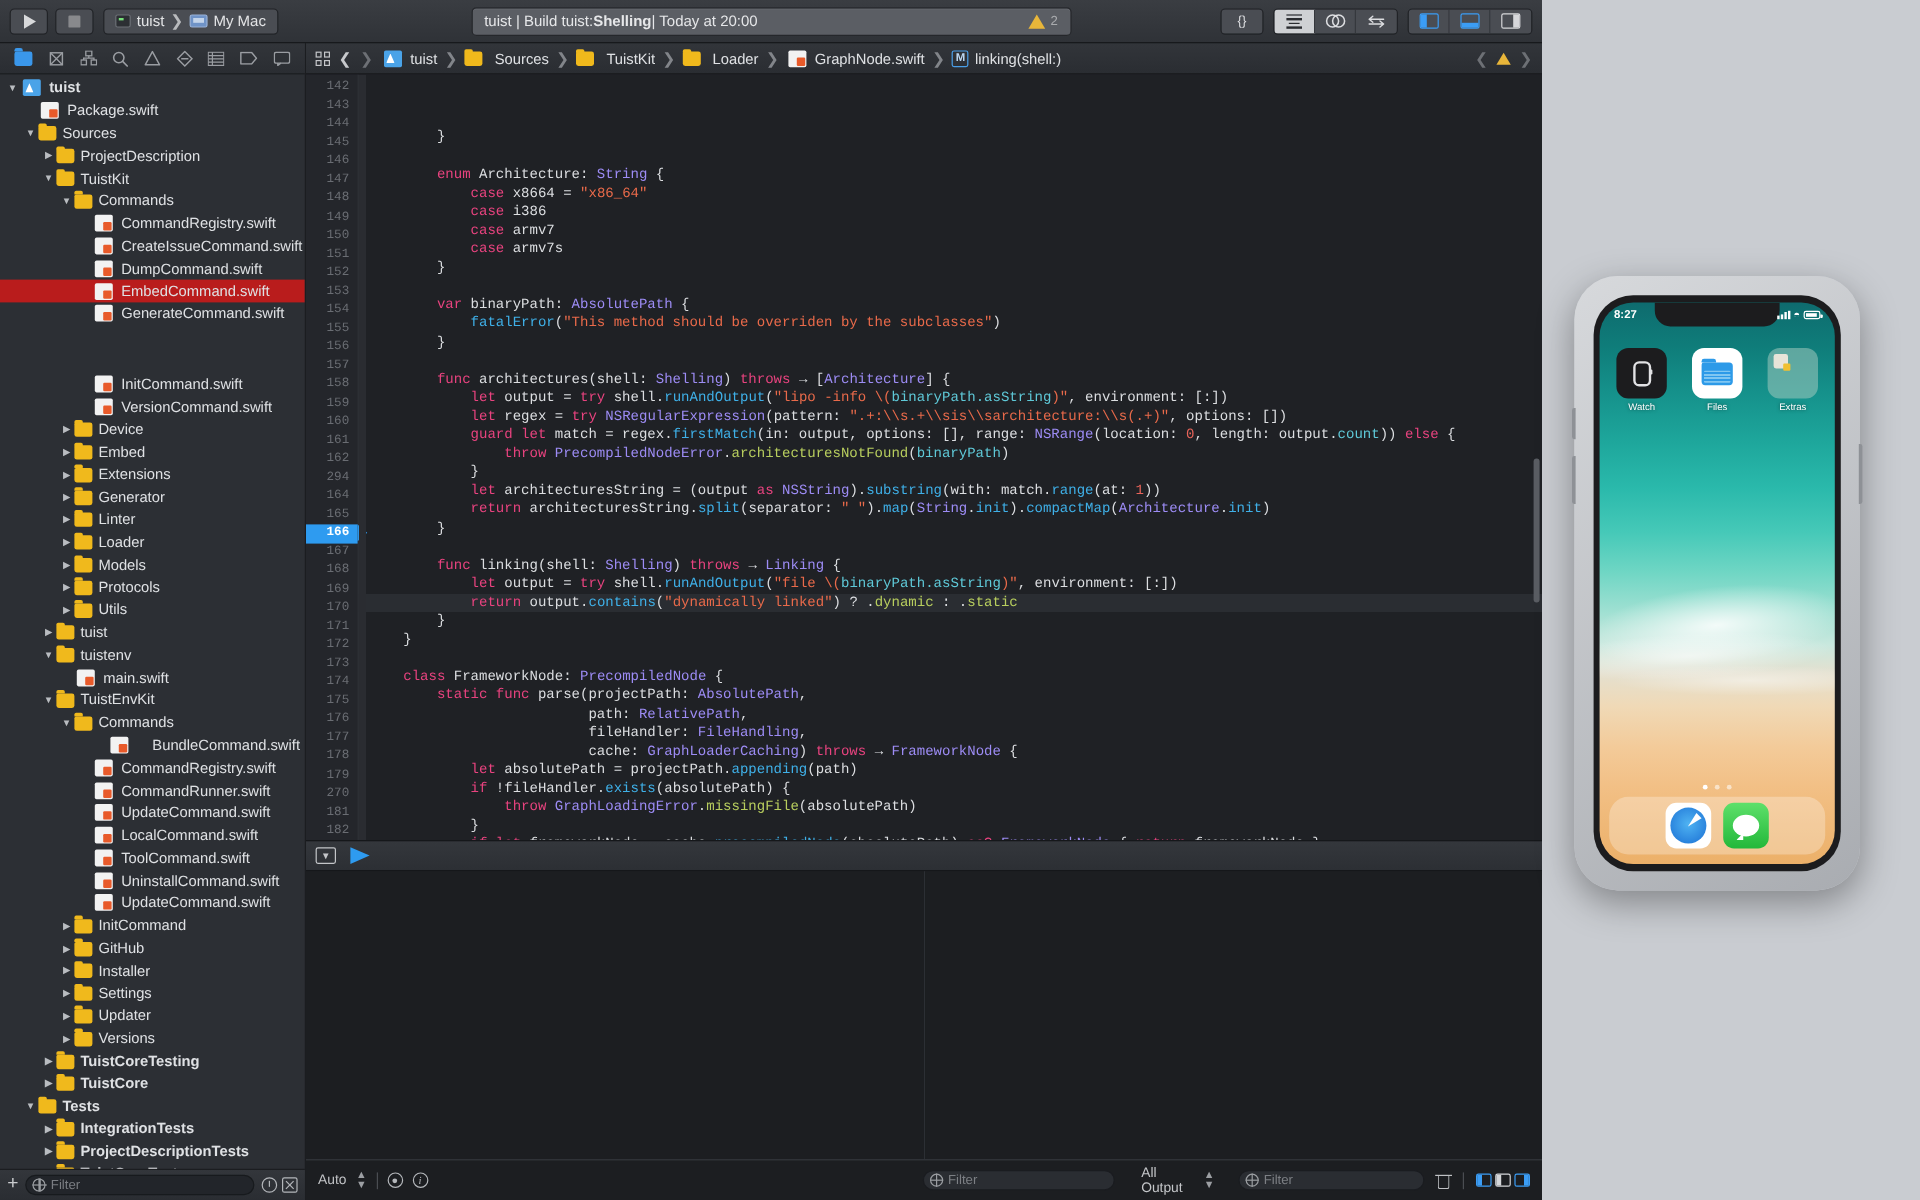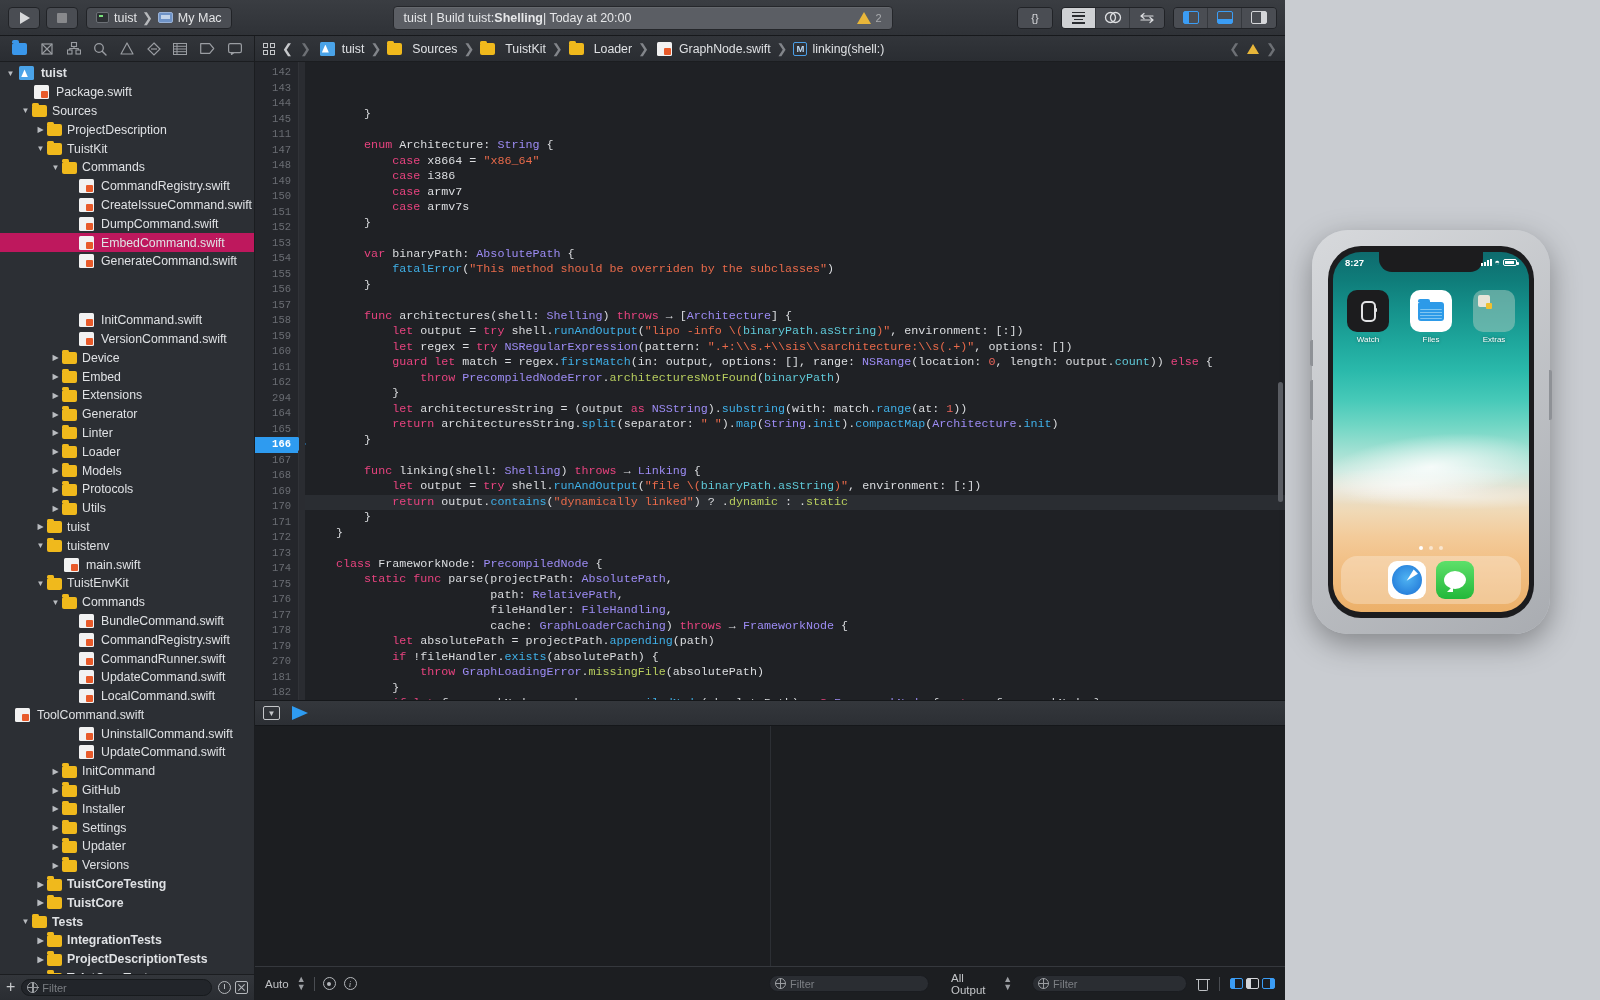--- a/index.html
+++ b/index.html
@@ -151,21 +151,21 @@
 
   .nav-tree {
     flex: 1; overflow: hidden; position: relative;
     padding-top: 2px;
   }
   .row {
     height: 18.8px; display: flex; align-items: center;
     font-size: 12.3px; color: #dfe1e4; white-space: nowrap;
     padding-right: 4px;
   }
-  .row.selected { background: #be185d; }
+  .row.selected { background: #b91c1c; }
   .row .tw {
     width: 13px; display: flex; align-items: center; justify-content: center;
     color: #b9bcc0; font-size: 8px; flex: 0 0 13px;
   }
   .row .tw.empty { visibility: hidden; }
   .ic { width: 15px; height: 15px; margin-right: 5px; flex: 0 0 15px; position: relative; }
   .ic.folder {
     background: #f0b91c; border-radius: 1.5px 2px 2px 2px;
     height: 12px; margin-top: 1px;
   }
@@ -356,21 +356,21 @@
   .mini-p { width:13px;height:11px;border:1.4px solid #3b9df5;border-radius:2px;position:relative;}
   .mini-p.l::before{content:"";position:absolute;left:0;top:0;bottom:0;width:4px;background:#3b9df5;}
   .mini-p.c { border-color:#d4d6d9; }
   .mini-p.c::before{content:"";position:absolute;left:0;top:0;bottom:0;width:4px;background:#d4d6d9;}
   .mini-p.r { border-color:#3b9df5; }
   .mini-p.r::before{content:"";position:absolute;right:0;top:0;bottom:0;width:4px;background:#3b9df5;}
 
   
   #sim {
     position: absolute; left: 1312px; top: 230px;
-    width: 238px; height: 404px;
+    width: 238px; height: 512px;
     border-radius: 36px;
     background: linear-gradient(145deg,#d7d9dc,#a9acb1);
     padding: 16px;
     box-shadow: 0 10px 30px rgba(0,0,0,.35);
   }
   .sim-inner {
     width: 100%; height: 100%; border-radius: 33px;
     background: #1c1c1e; padding: 6px 5px;
     position: relative;
   }
@@ -739,21 +739,21 @@
             <div class="row" style="padding-left: 34px;">
               <span class="tw">▼</span>
               <span class="ic folder"></span>
               <span>TuistEnvKit</span>
             </div>
             <div class="row" style="padding-left: 49px;">
               <span class="tw">▼</span>
               <span class="ic folder"></span>
               <span>Commands</span>
             </div>
-            <div class="row" style="padding-left: 64px;">
+            <div class="row" style="padding-left: 64px; justify-content: space-between;">
               <span class="tw empty">▶</span>
               <span class="ic swift"></span>
               <span>BundleCommand.swift</span>
             </div>
             <div class="row" style="padding-left: 64px;">
               <span class="tw empty">▶</span>
               <span class="ic swift"></span>
               <span>CommandRegistry.swift</span>
             </div>
             <div class="row" style="padding-left: 64px;">
@@ -764,21 +764,21 @@
             <div class="row" style="padding-left: 64px;">
               <span class="tw empty">▶</span>
               <span class="ic swift"></span>
               <span>UpdateCommand.swift</span>
             </div>
             <div class="row" style="padding-left: 64px;">
               <span class="tw empty">▶</span>
               <span class="ic swift"></span>
               <span>LocalCommand.swift</span>
             </div>
-            <div class="row" style="">
+            <div class="row" style="padding-left: 64px;">
               <span class="tw empty">▶</span>
               <span class="ic swift"></span>
               <span>ToolCommand.swift</span>
             </div>
             <div class="row" style="padding-left: 64px;">
               <span class="tw empty">▶</span>
               <span class="ic swift"></span>
               <span>UninstallCommand.swift</span>
             </div>
             <div class="row" style="padding-left: 64px;">
@@ -912,21 +912,21 @@
             <span class="jb-arrow dim">❯</span>
           </span>
         </div>
 
         <div class="code-area">
           <div class="gutter" id="gutter">
               <div class="g">142</div>
               <div class="g">143</div>
               <div class="g">144</div>
               <div class="g">145</div>
-              <div class="g">111</div>
+              <div class="g">146</div>
               <div class="g">147</div>
               <div class="g">148</div>
               <div class="g">149</div>
               <div class="g">150</div>
               <div class="g">151</div>
               <div class="g">152</div>
               <div class="g">153</div>
               <div class="g">154</div>
               <div class="g">155</div>
               <div class="g">156</div>

